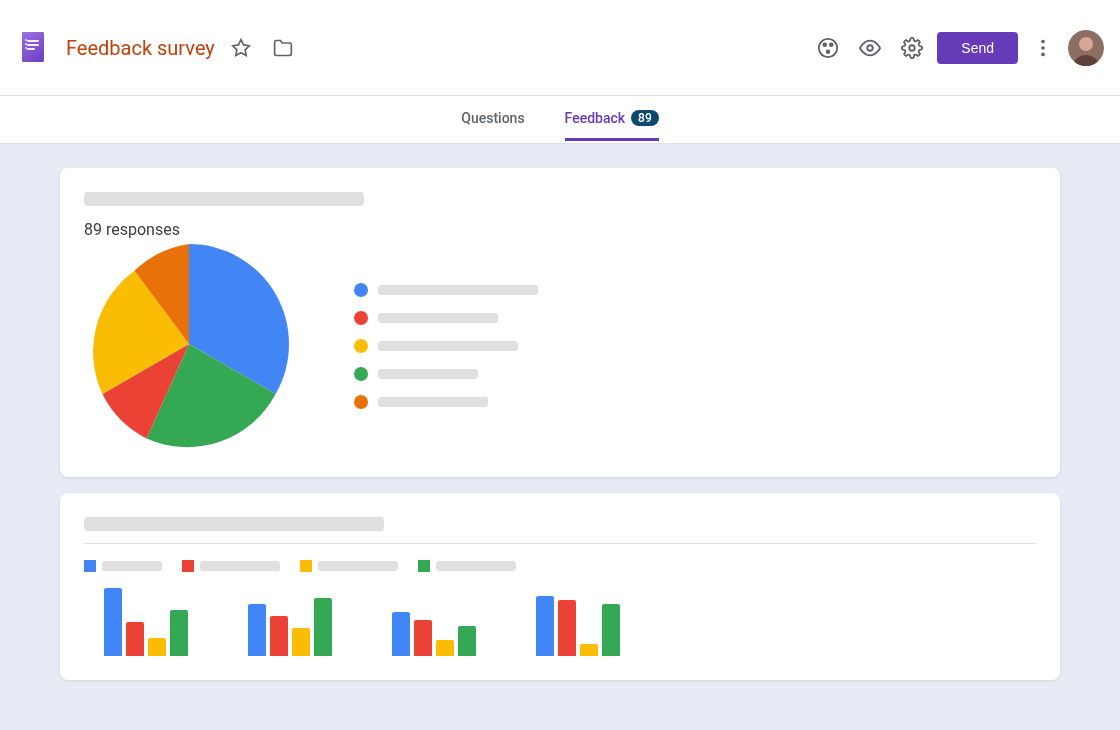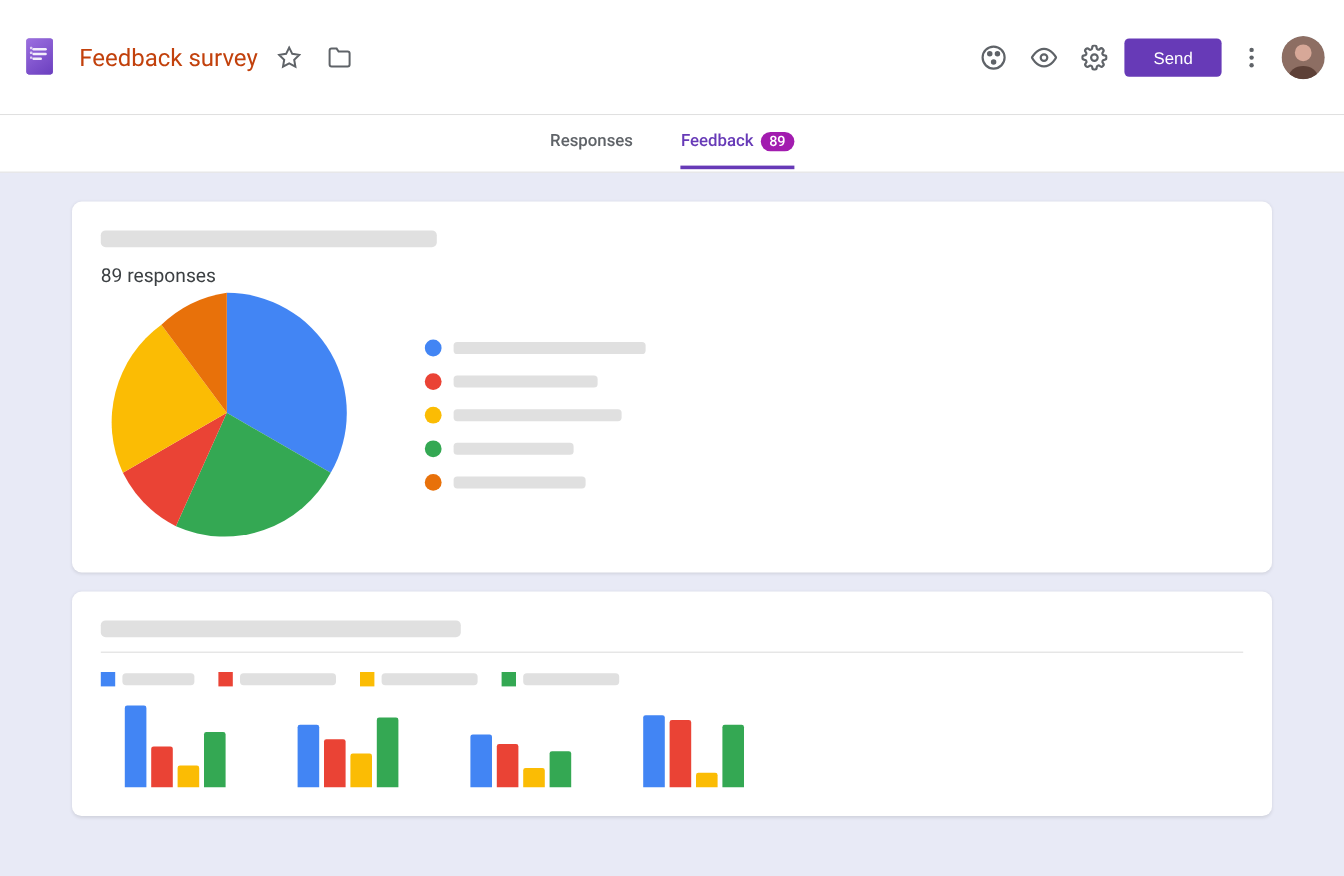--- a/index.html
+++ b/index.html
@@ -97,21 +97,21 @@
       border-bottom: 3px solid transparent;
       display: flex;
       align-items: center;
       gap: 6px;
     }
     .tab.active {
       color: #673ab7;
       border-bottom: 3px solid #673ab7;
     }
     .tab-badge {
-      background: #a21caf;
+      background: #0c4a6e;
       color: #fff;
       border-radius: 10px;
       padding: 1px 7px;
       font-size: 12px;
       font-weight: 500;
     }
 
     
     .main {
       background: #e8eaf6;
@@ -309,21 +309,21 @@
         <circle cx="18" cy="18" r="18" fill="#8d6e63"></circle>
         <circle cx="18" cy="14" r="7" fill="#d7a898"></circle>
         <ellipse cx="18" cy="34" rx="12" ry="9" fill="#5d4037"></ellipse>
       </svg>
     </div>
   </div>
 </header>
 
 <nav class="tabs">
   <div class="tab">
-    <span>Responses</span>
+    <span>Questions</span>
   </div>
   <div class="tab active">
     <span>Feedback</span>
     <span class="tab-badge">89</span>
   </div>
 </nav>
 
 <main class="main">
 
   <div class="card">

